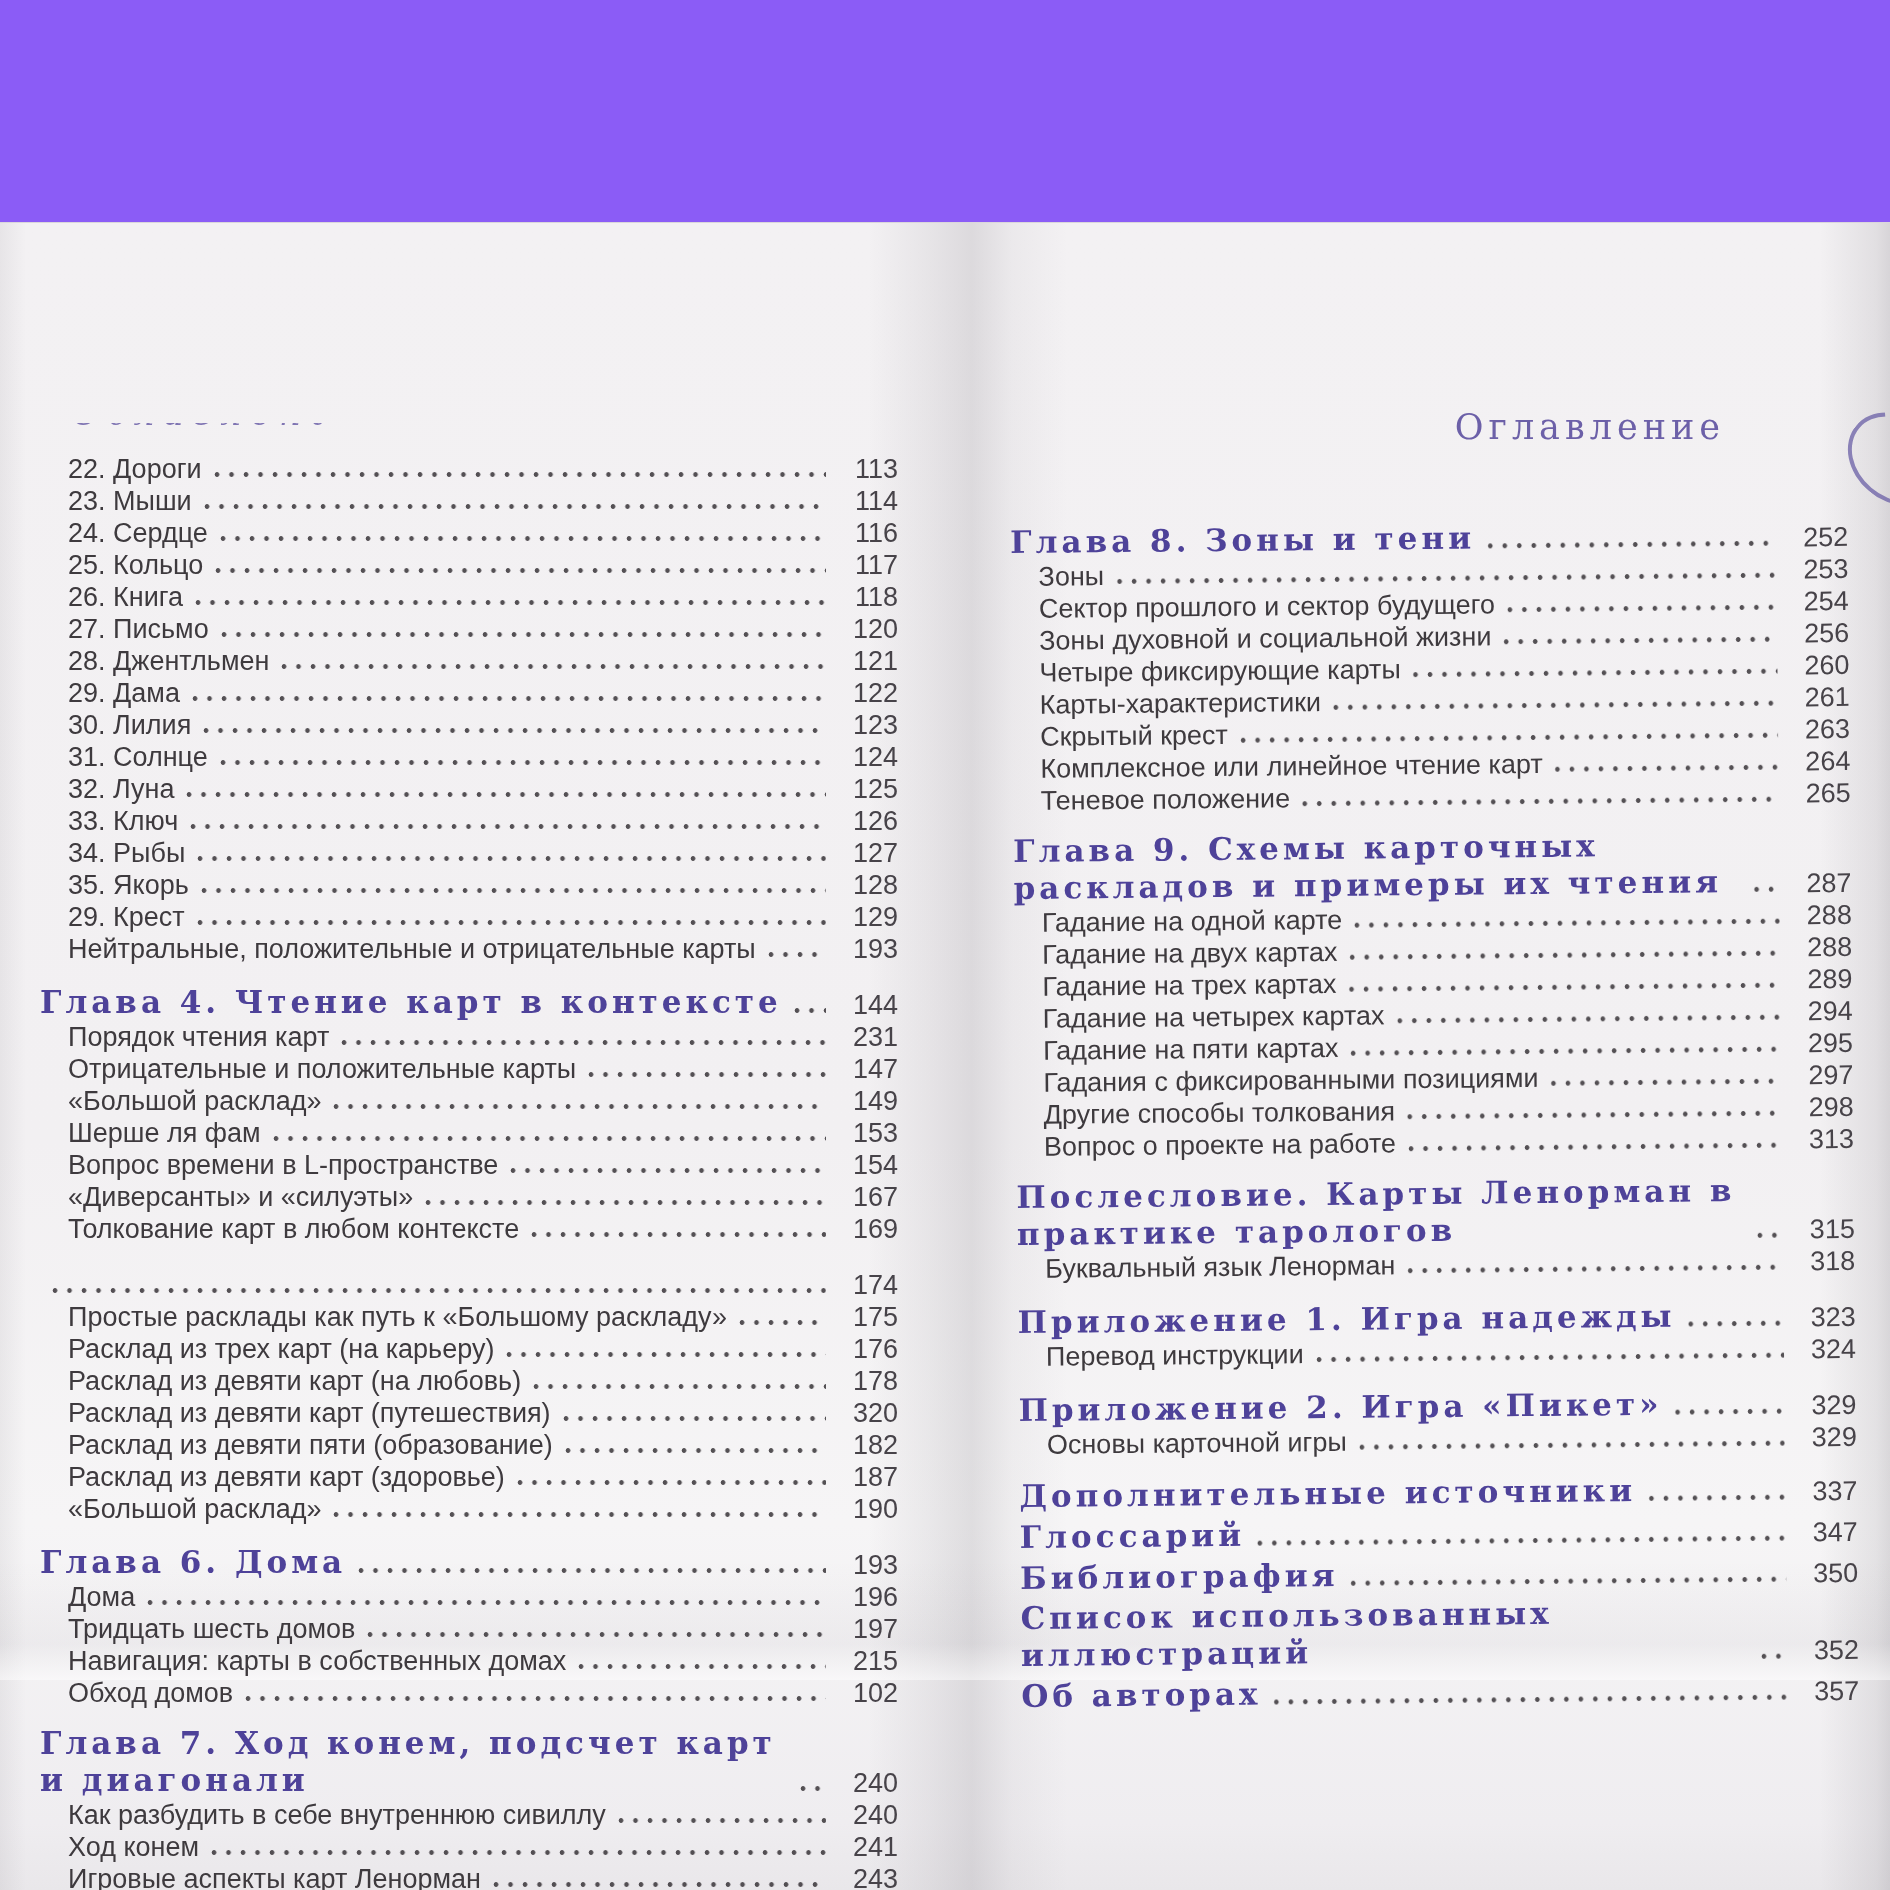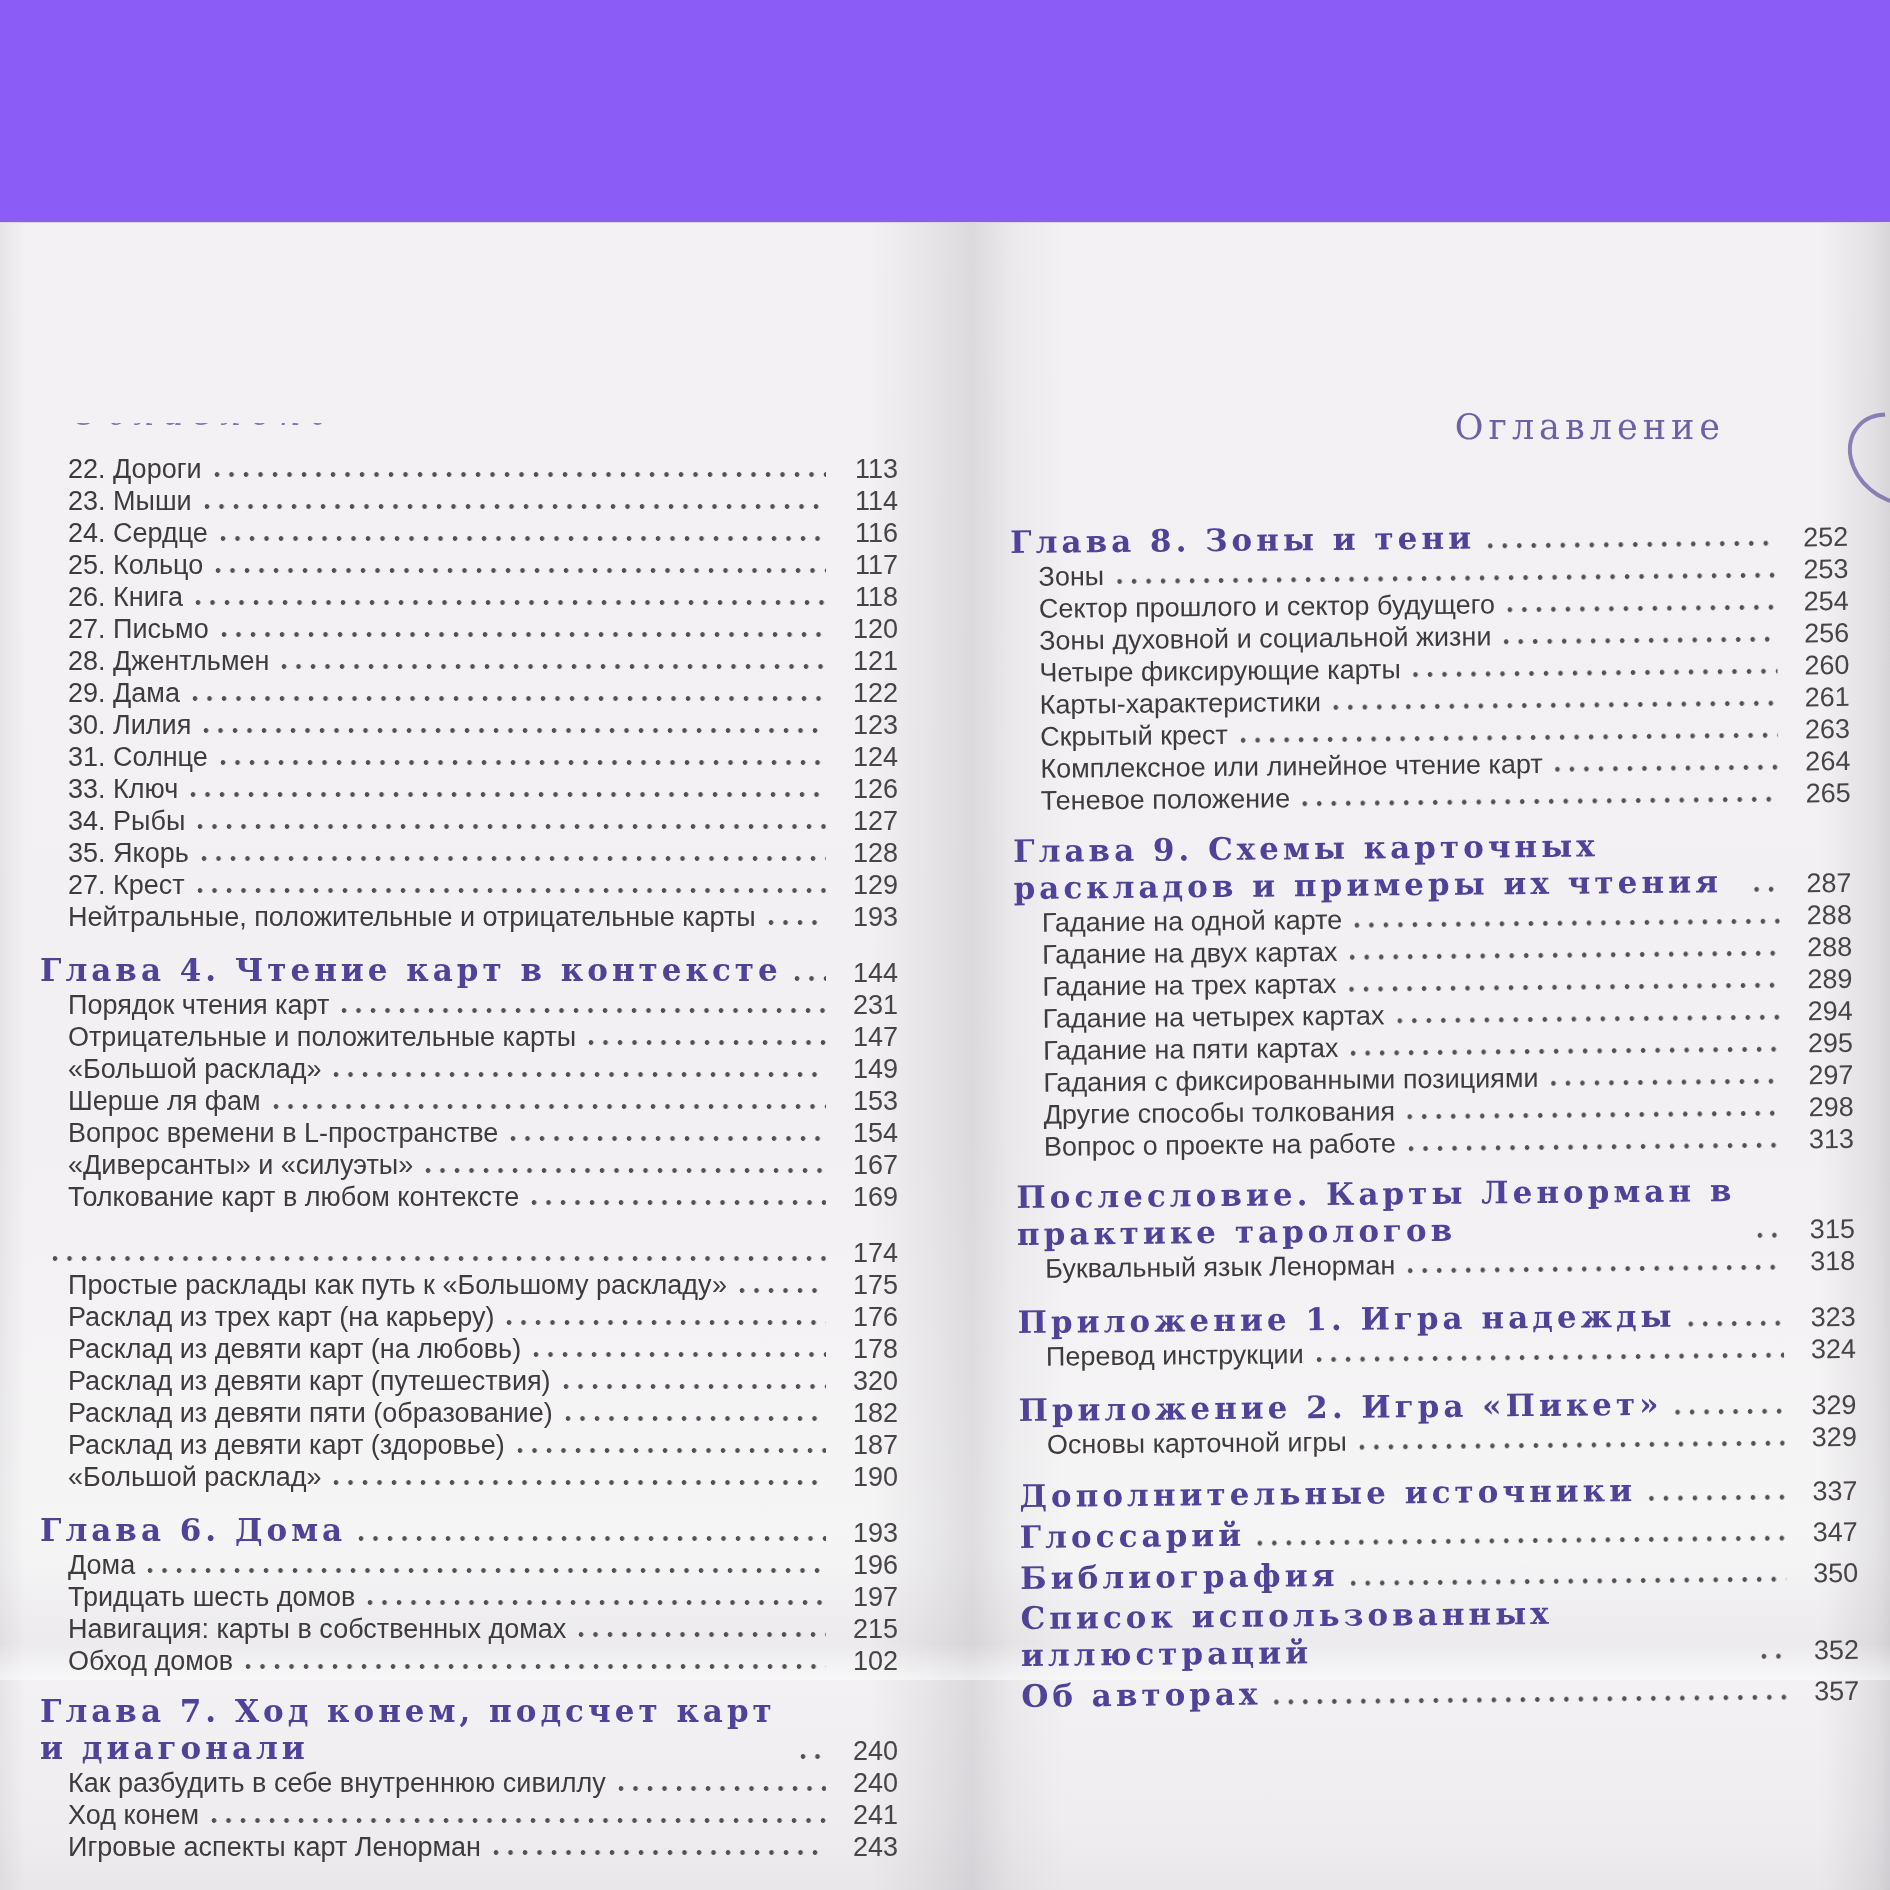--- a/index.html
+++ b/index.html
@@ -120,36 +120,41 @@
     <span class="label">30. Лилия</span>
     <span class="dots"></span>
     <span class="pnum">123</span>
   </div>
           <div class="row item">
     <span class="label">31. Солнце</span>
     <span class="dots"></span>
     <span class="pnum">124</span>
   </div>
           <div class="row item">
+    <span class="label">32. Луна</span>
+    <span class="dots"></span>
+    <span class="pnum">125</span>
+  </div>
+          <div class="row item">
     <span class="label">33. Ключ</span>
     <span class="dots"></span>
     <span class="pnum">126</span>
   </div>
           <div class="row item">
     <span class="label">34. Рыбы</span>
     <span class="dots"></span>
     <span class="pnum">127</span>
   </div>
           <div class="row item">
     <span class="label">35. Якорь</span>
     <span class="dots"></span>
     <span class="pnum">128</span>
   </div>
           <div class="row item">
-    <span class="label">27. Крест</span>
+    <span class="label">29. Крест</span>
     <span class="dots"></span>
     <span class="pnum">129</span>
   </div>
           <div class="row item">
     <span class="label">Нейтральные, положительные и отрицательные карты</span>
     <span class="dots"></span>
     <span class="pnum">193</span>
   </div>
         </div>
         <div class="section">

